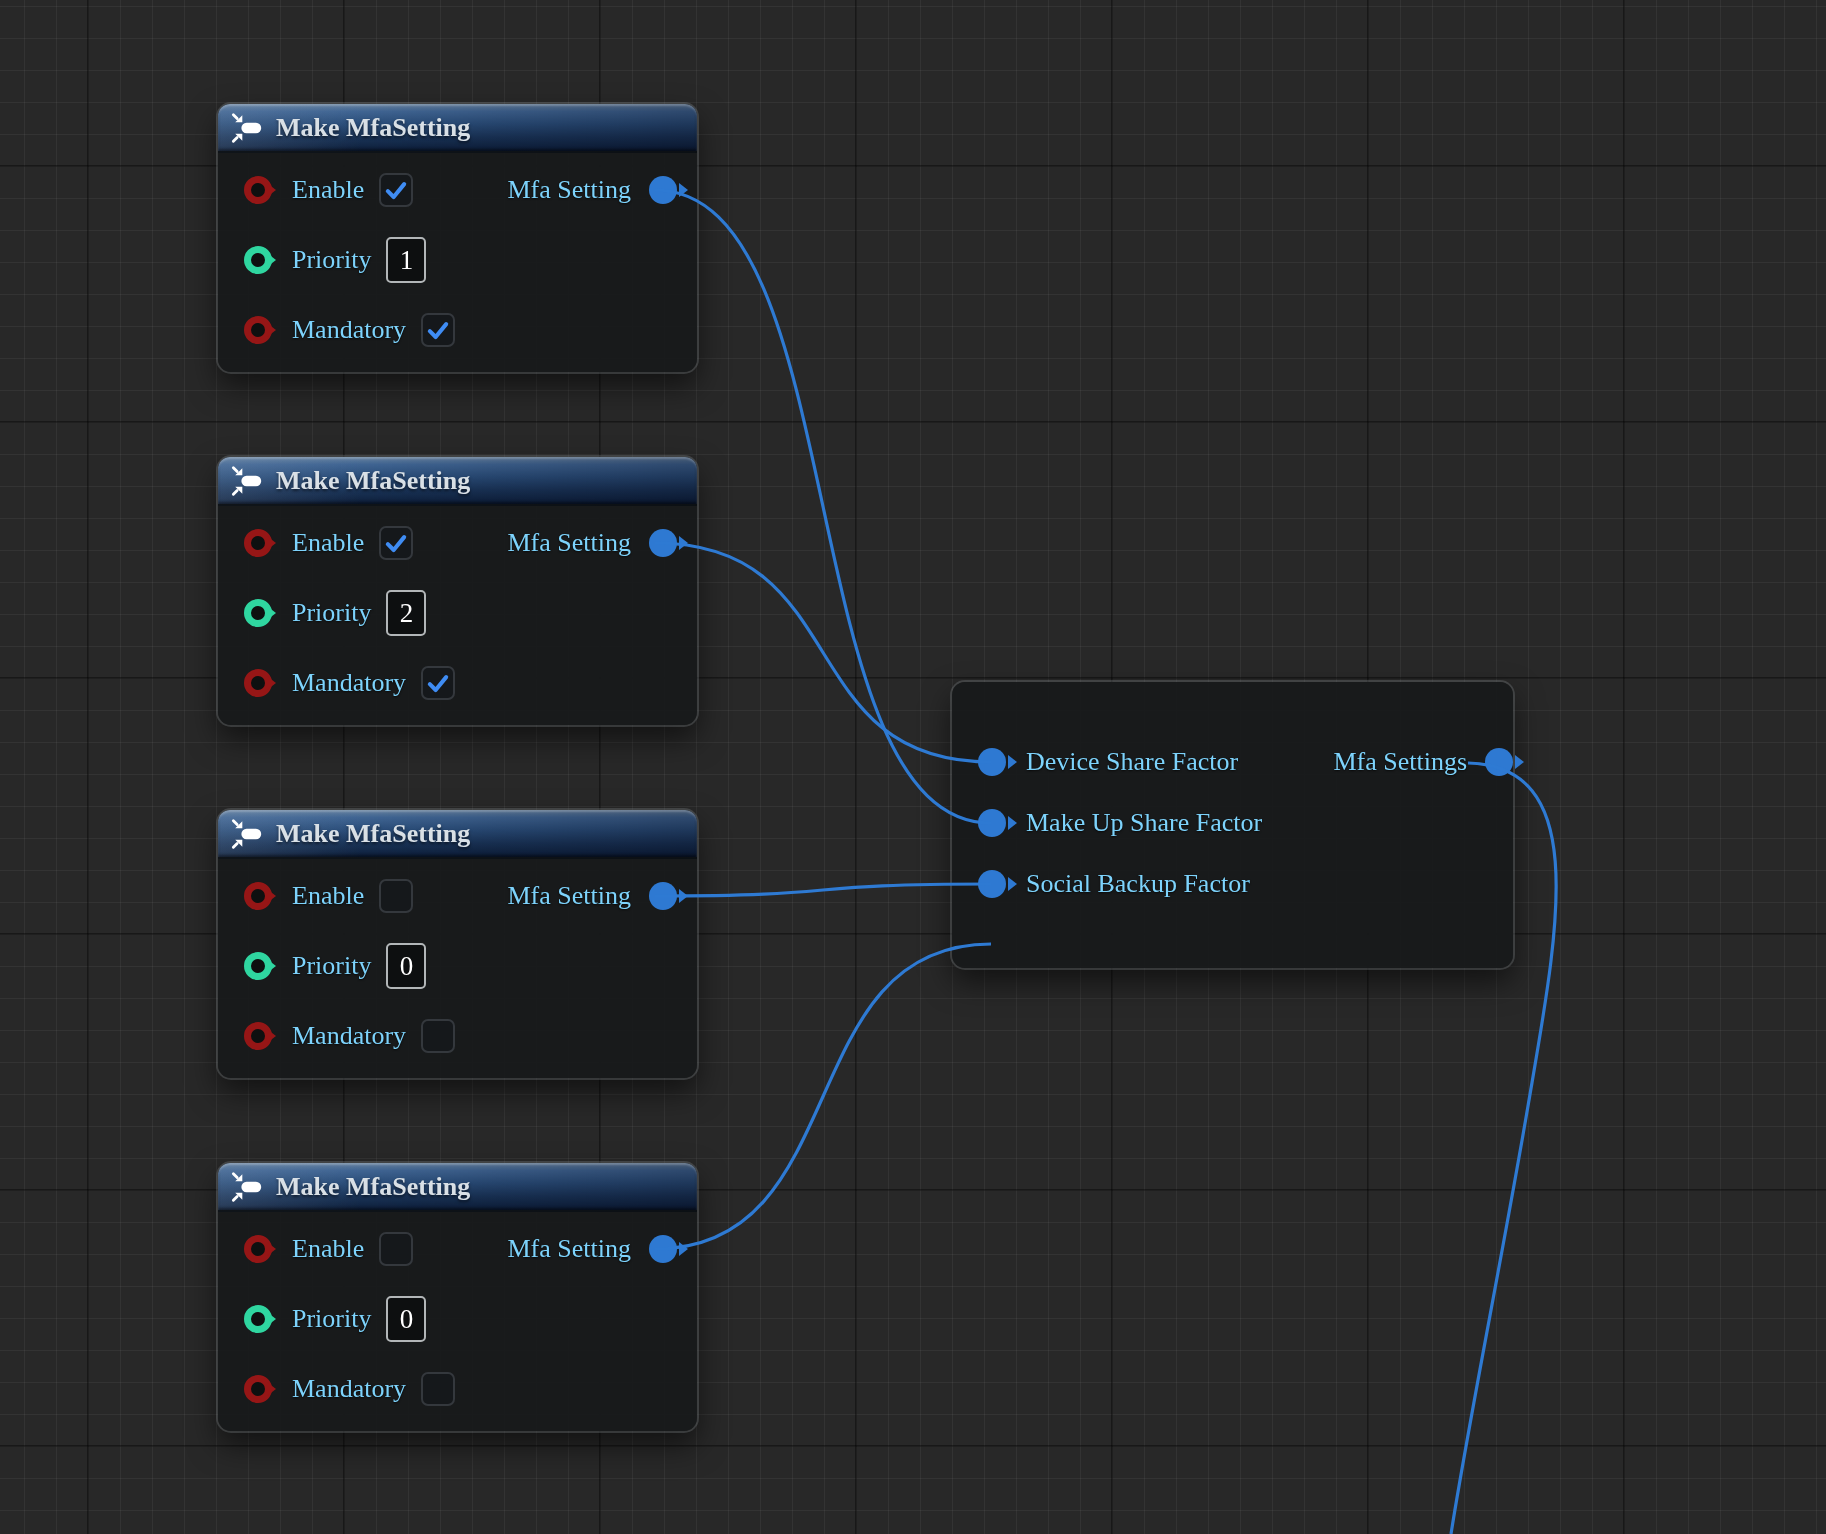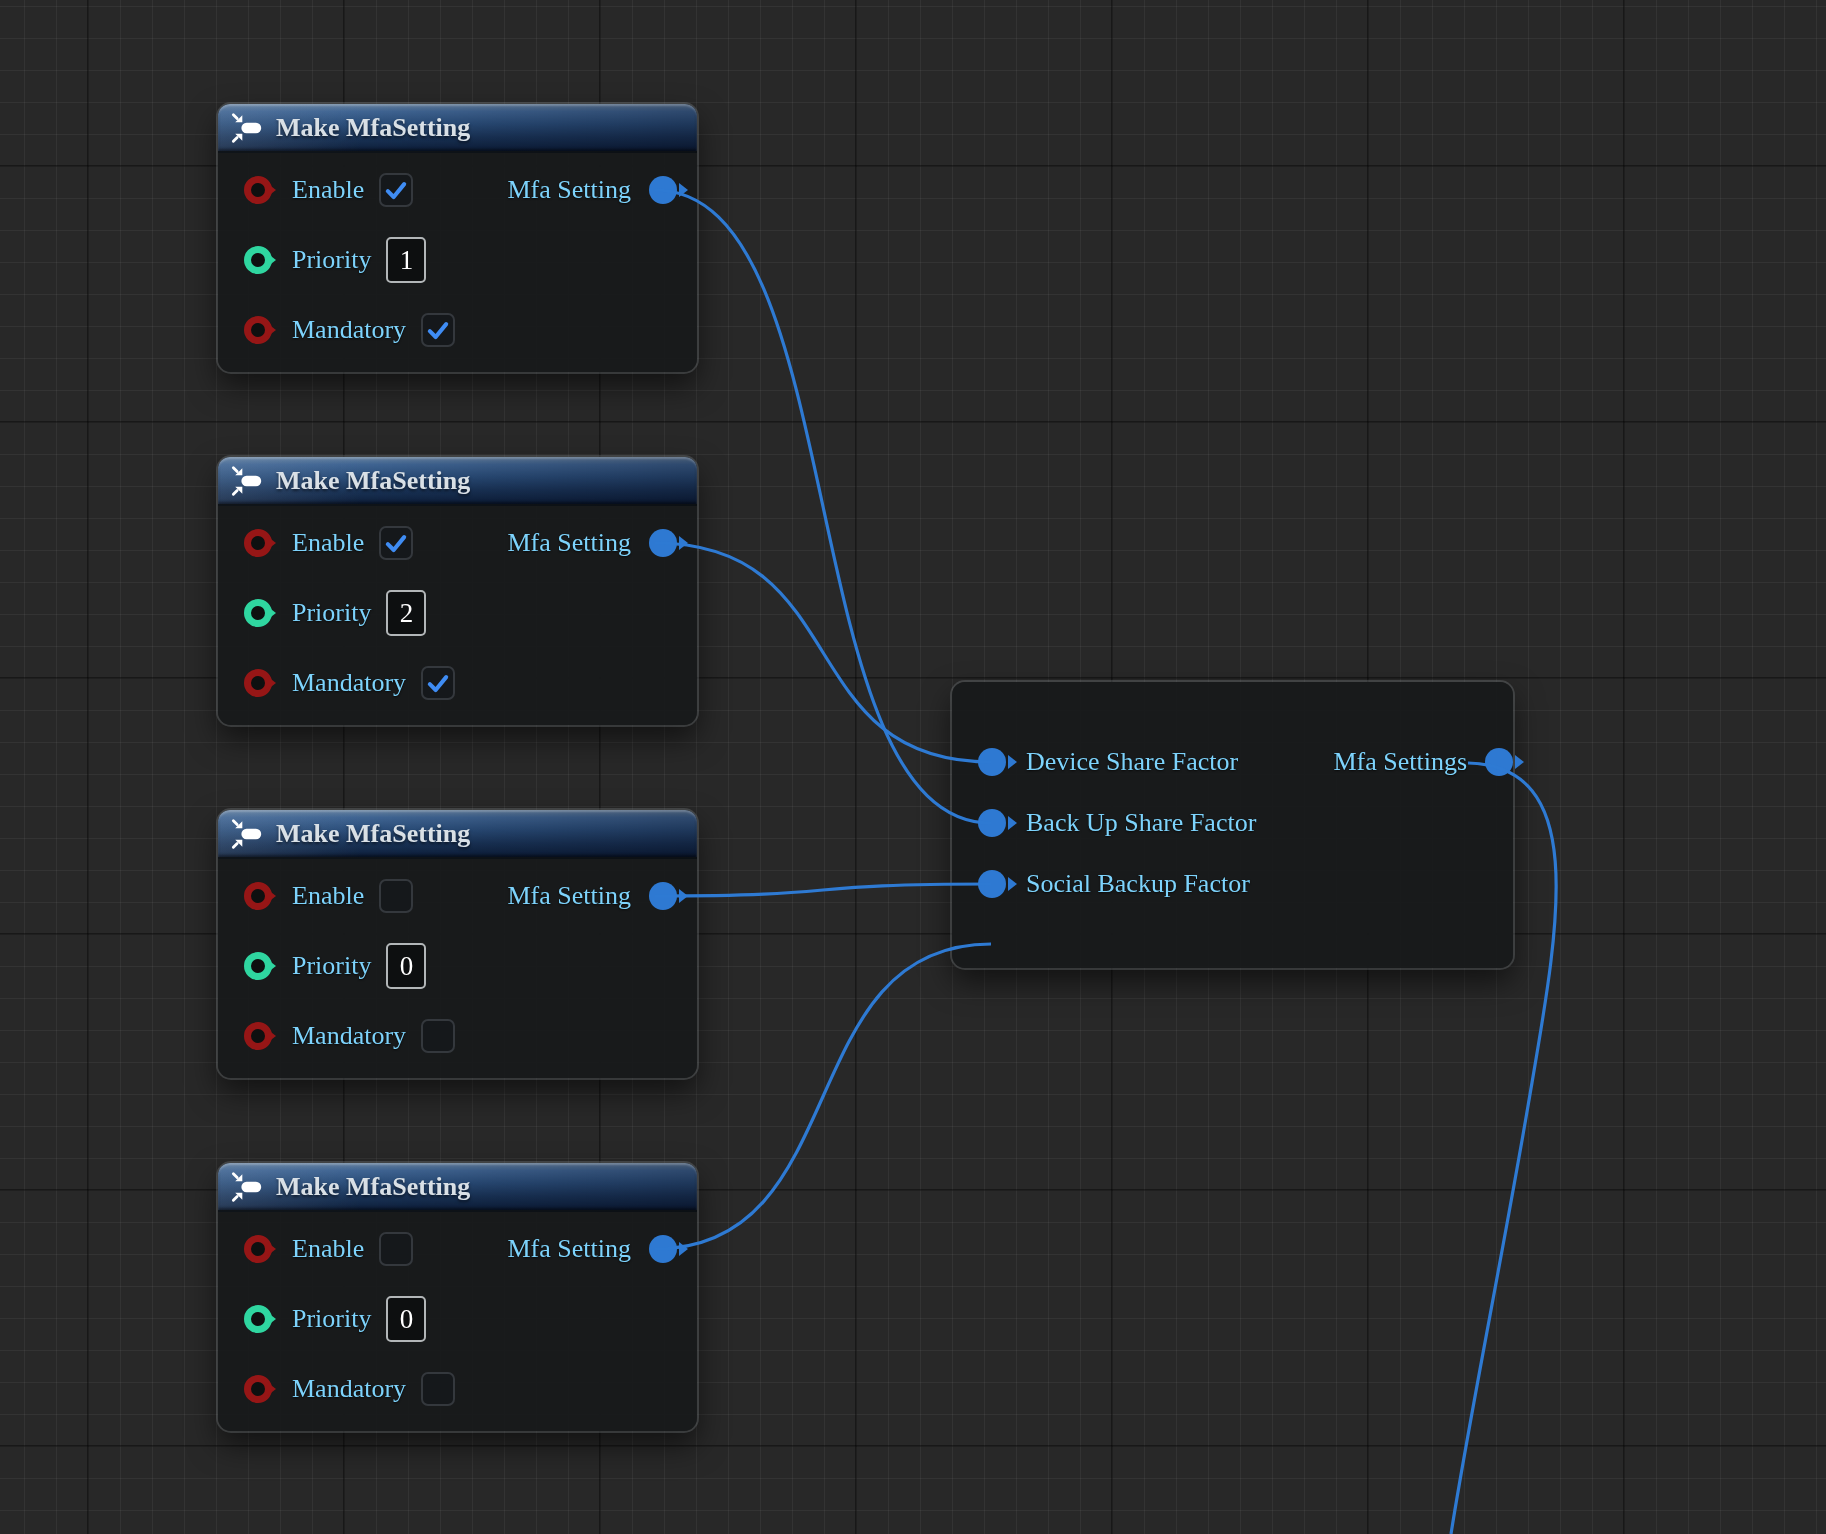--- a/index.html
+++ b/index.html
@@ -241,21 +241,21 @@
         <span class="pin solid" style="--c: #2e79d2;"></span>
       </div>
     </div>
     <div class="node" style="left: 952px; top: 682px; width: 561px; height: 286px;">
       <div class="row in" style="top: 56px;">
         <span class="pin solid" style="--c: #2e79d2;"></span>
         <span class="pin-label">Device Share Factor</span>
       </div>
       <div class="row in" style="top: 117px;">
         <span class="pin solid" style="--c: #2e79d2;"></span>
-        <span class="pin-label">Back Up Share Factor</span>
+        <span class="pin-label">Make Up Share Factor</span>
       </div>
       <div class="row in" style="top: 178px; text-align: right;">
         <span class="pin solid" style="--c: #2e79d2;"></span>
         <span class="pin-label">Social Backup Factor</span>
       </div>
       <div class="row out" style="top: 56px; ">
         <span class="pin-label">Mfa Settings</span>
         <span class="pin solid" style="--c: #2e79d2;"></span>
       </div>
     </div>

